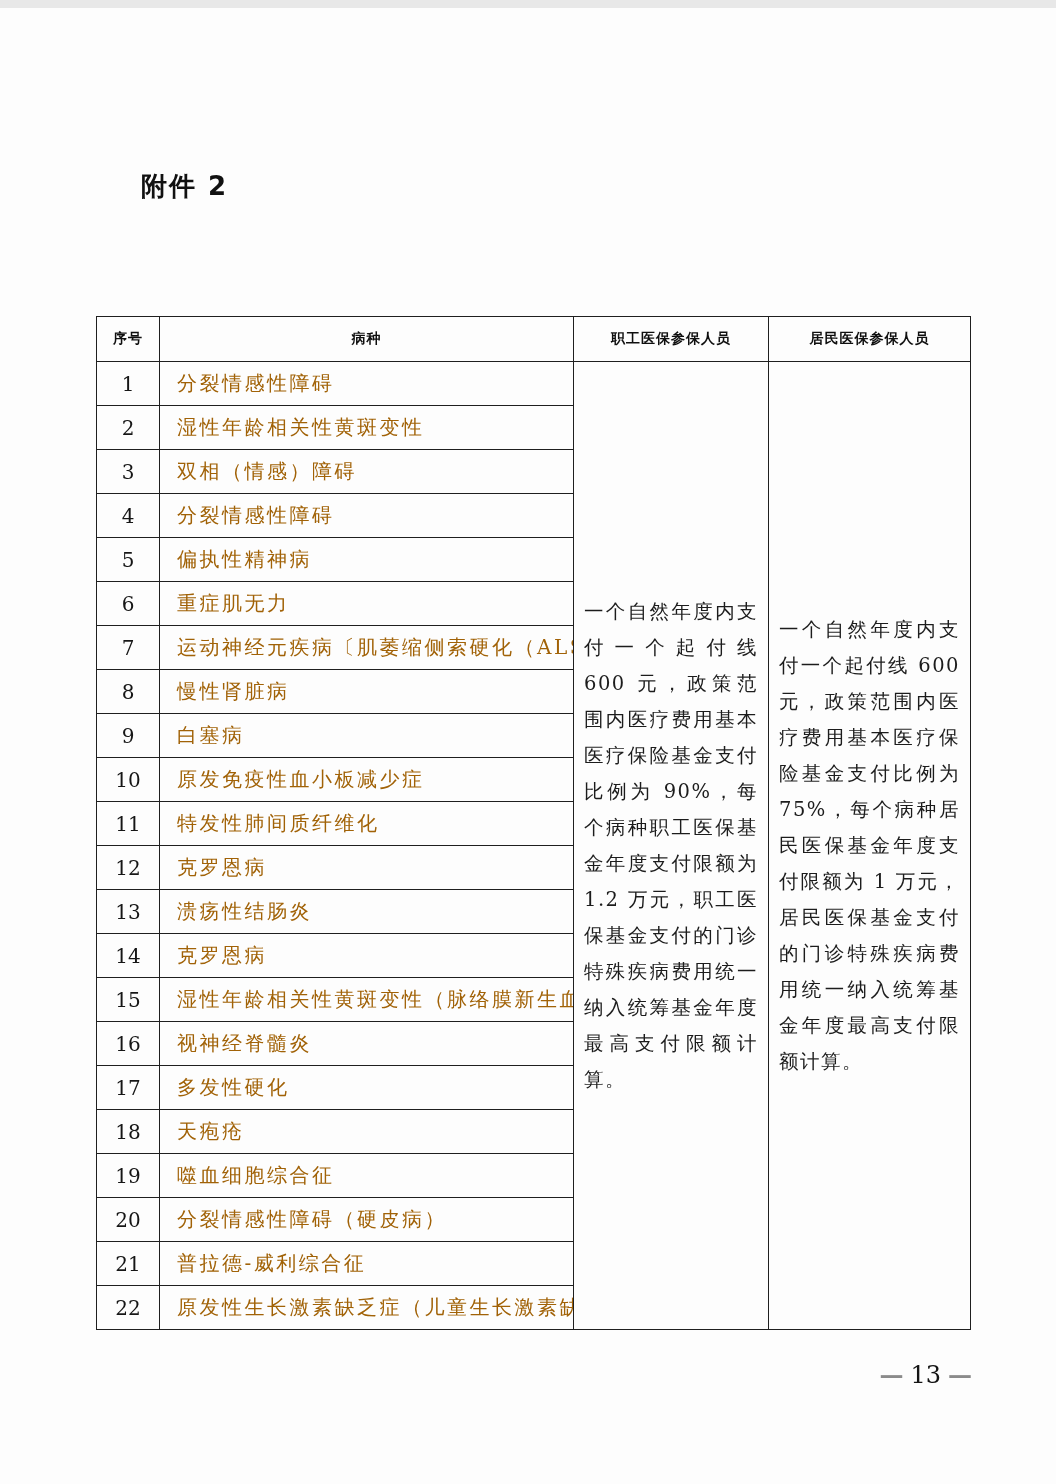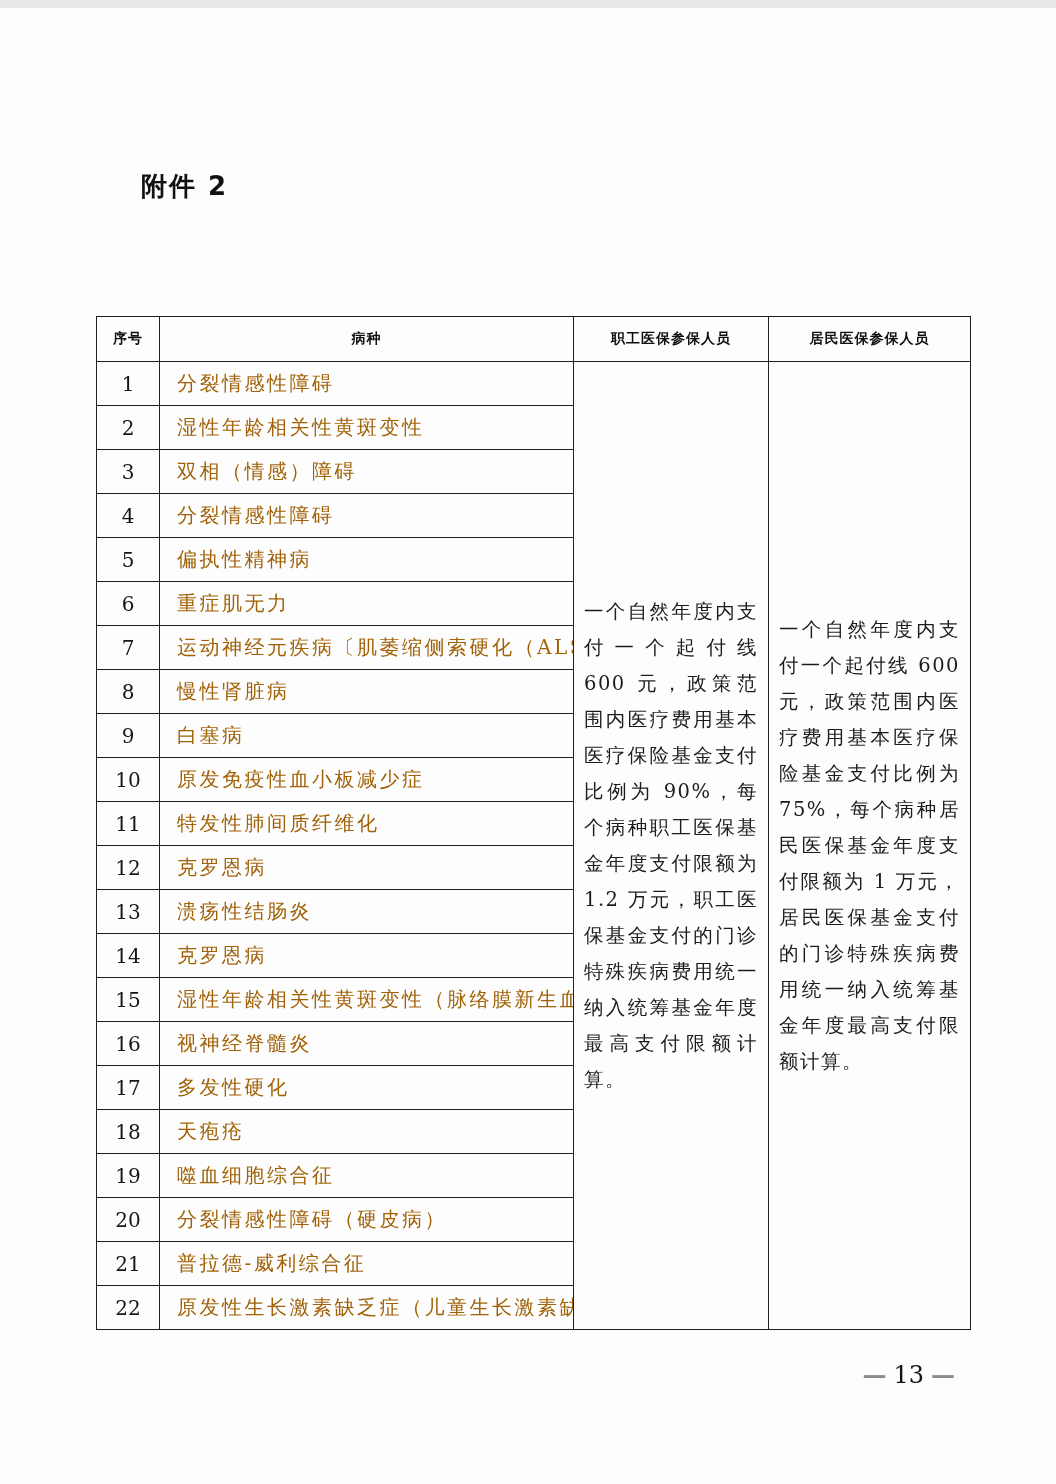--- a/index.html
+++ b/index.html
@@ -88,21 +88,21 @@
     text-justify: inter-ideograph;
     font-size: 19.5px;
     line-height: 36px;
     letter-spacing: 1.5px;
     color: #1c1c1c;
     padding: 0 10px;
   }
   .page-footer {
     position: absolute;
     top: 1352px;
-    right: 94px;
+    right: 77px;
     font-size: 24px;
     color: #141414;
     white-space: nowrap;
   }
   .page-footer .dash {
     color: #8b8b8b;
     font-weight: bold;
     padding: 0 7px;
   }
 </style>

